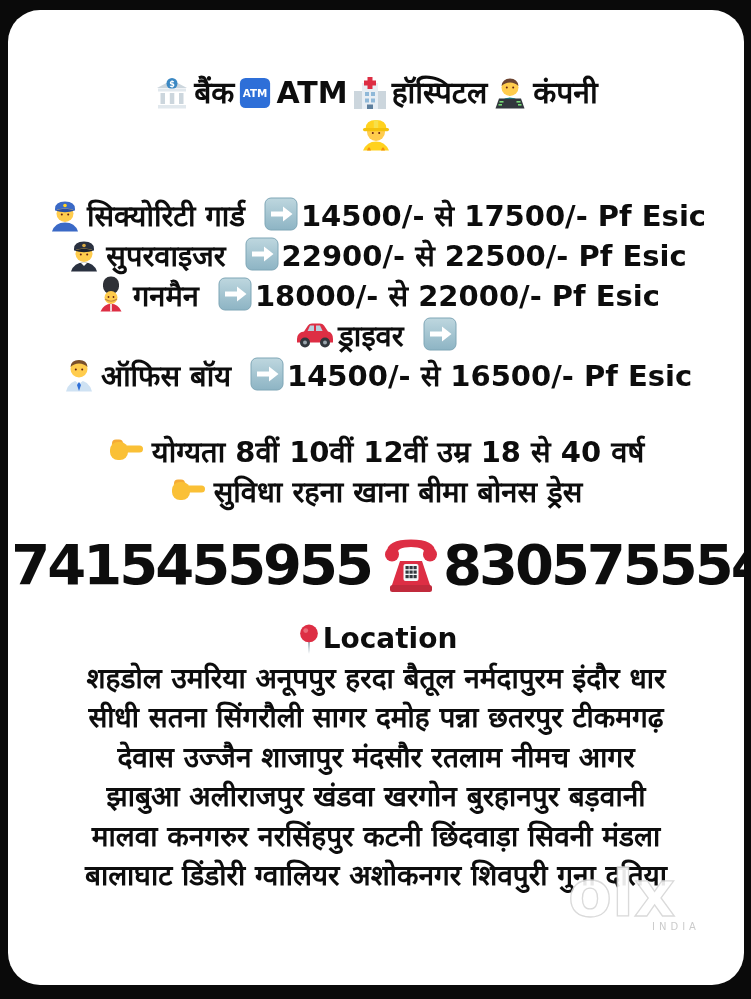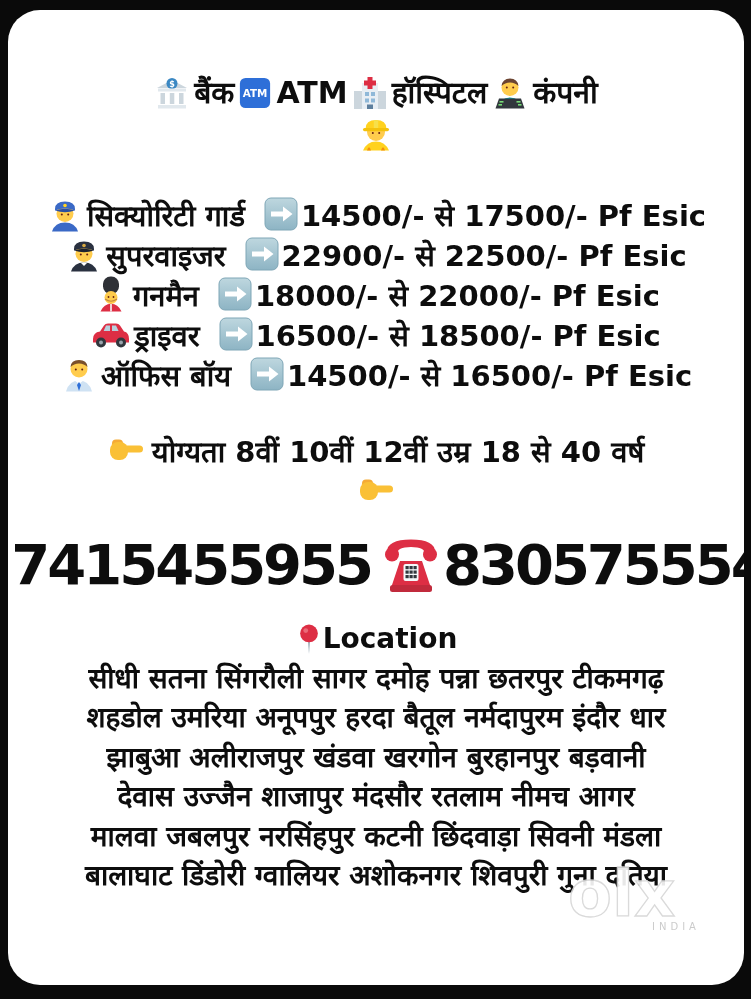--- a/index.html
+++ b/index.html
@@ -193,21 +193,20 @@
           <circle cx="30" cy="24.5" r="2" fill="#9aa5ad"></circle>
         </svg>
       </span>
       <span class="job-title">ड्राइवर</span>
       <span class="icon">
         <svg width="34" height="34" viewBox="0 0 34 34">
           <rect x="1" y="1" width="32" height="32" rx="6" fill="url(#ag)" stroke="#7fa6b6" stroke-width="1"></rect>
           <path d="M7 14.5 H19 V9.5 L28.5 17 L19 24.5 V19.5 H7 Z" fill="#ffffff"></path>
         </svg>
       </span>
-      <span>16500/- से 18500/- Pf Esic</span>
     </div>
 
     <div class="job-row">
       <span class="icon">
         <svg width="38" height="38" viewBox="0 0 38 38">
           <circle cx="19" cy="14" r="8.5" fill="#ffcc4d"></circle>
           <path d="M10.5 12 Q11 5 19 5 Q27 5 27.5 12 Q24 8.5 19 8.5 Q14 8.5 10.5 12 Z" fill="#7a4f2b"></path>
           <circle cx="15.8" cy="14.5" r="1" fill="#662113"></circle>
           <circle cx="22.2" cy="14.5" r="1" fill="#662113"></circle>
           <path d="M6 36.5 Q9 25.5 19 25.5 Q29 25.5 32 36.5 Z" fill="#cfe2f3"></path>
@@ -239,20 +238,21 @@
       <span>योग्यता 8वीं 10वीं 12वीं उम्र 18 से 40 वर्ष</span>
     </div>
     <div class="qual-row">
       <span class="icon">
         <svg width="36" height="28" viewBox="0 0 36 28">
           <rect x="4" y="3.5" width="11" height="8" rx="4" fill="#f5ab35"></rect>
           <rect x="2" y="6" width="18" height="18" rx="8" fill="#fac036"></rect>
           <rect x="12" y="9.5" width="23" height="7" rx="3.5" fill="#fac036"></rect>
         </svg>
       </span>
+      <span>सुविधा रहना खाना बीमा बोनस ड्रेस</span>
     </div>
   </div>
 
   <div class="phones">
     <div class="phone-group">
       <span class="icon">
         <svg width="60" height="60" viewBox="0 0 60 60">
           <path d="M6 17 Q6 4.5 30 4.5 Q54 4.5 54 17 L54 20 L44 23 L44 19 Q44 12 30 12 Q16 12 16 19 L16 23 L6 20 Z" fill="#dd2e44"></path>
           <circle cx="11" cy="19.5" r="7" fill="#dd2e44"></circle>
           <circle cx="49" cy="19.5" r="7" fill="#dd2e44"></circle>
@@ -305,33 +305,33 @@
       <span class="icon">
         <svg width="28" height="34" viewBox="0 0 30 34">
           <path d="M14 20 L15 33 L16 20 Z" fill="#99aab5"></path>
           <circle cx="15" cy="11" r="9.5" fill="#dd2e44"></circle>
           <circle cx="11.5" cy="8" r="2.6" fill="#ea6a78"></circle>
         </svg>
       </span>
       <span>Location</span>
     </div>
     <div class="loc-line">
+        <span>शहडोल उमरिया अनूपपुर हरदा बैतूल नर्मदापुरम इंदौर धार</span>
+      </div>
+    <div class="loc-line">
         <span>सीधी सतना सिंगरौली सागर दमोह पन्ना छतरपुर टीकमगढ़</span>
       </div>
     <div class="loc-line">
-        <span>शहडोल उमरिया अनूपपुर हरदा बैतूल नर्मदापुरम इंदौर धार</span>
+        <span>देवास उज्जैन शाजापुर मंदसौर रतलाम नीमच आगर</span>
       </div>
     <div class="loc-line">
         <span>झाबुआ अलीराजपुर खंडवा खरगोन बुरहानपुर बड़वानी</span>
       </div>
     <div class="loc-line">
-        <span>देवास उज्जैन शाजापुर मंदसौर रतलाम नीमच आगर</span>
-      </div>
-    <div class="loc-line">
-        <span>मालवा जबलपुर नरसिंहपुर कटनी छिंदवाड़ा सिवनी मंडला</span>
+        <span>मालवा कनगरुर नरसिंहपुर कटनी छिंदवाड़ा सिवनी मंडला</span>
       </div>
     <div class="loc-line">
         <span>बालाघाट डिंडोरी ग्वालियर अशोकनगर शिवपुरी गुना दतिया</span>
       </div>
   </div>
 
   <div class="watermark">
     <svg width="150" height="75" viewBox="0 0 150 75">
       <text x="2" y="52" font-size="64" font-weight="bold" font-family="DejaVu Sans, sans-serif" fill="#ffffff" stroke="#d6d6d6" stroke-width="1.3">olx</text>
       <text x="86" y="66" font-size="10" letter-spacing="4" fill="#c6c6c6" font-family="DejaVu Sans, sans-serif">INDIA</text>

